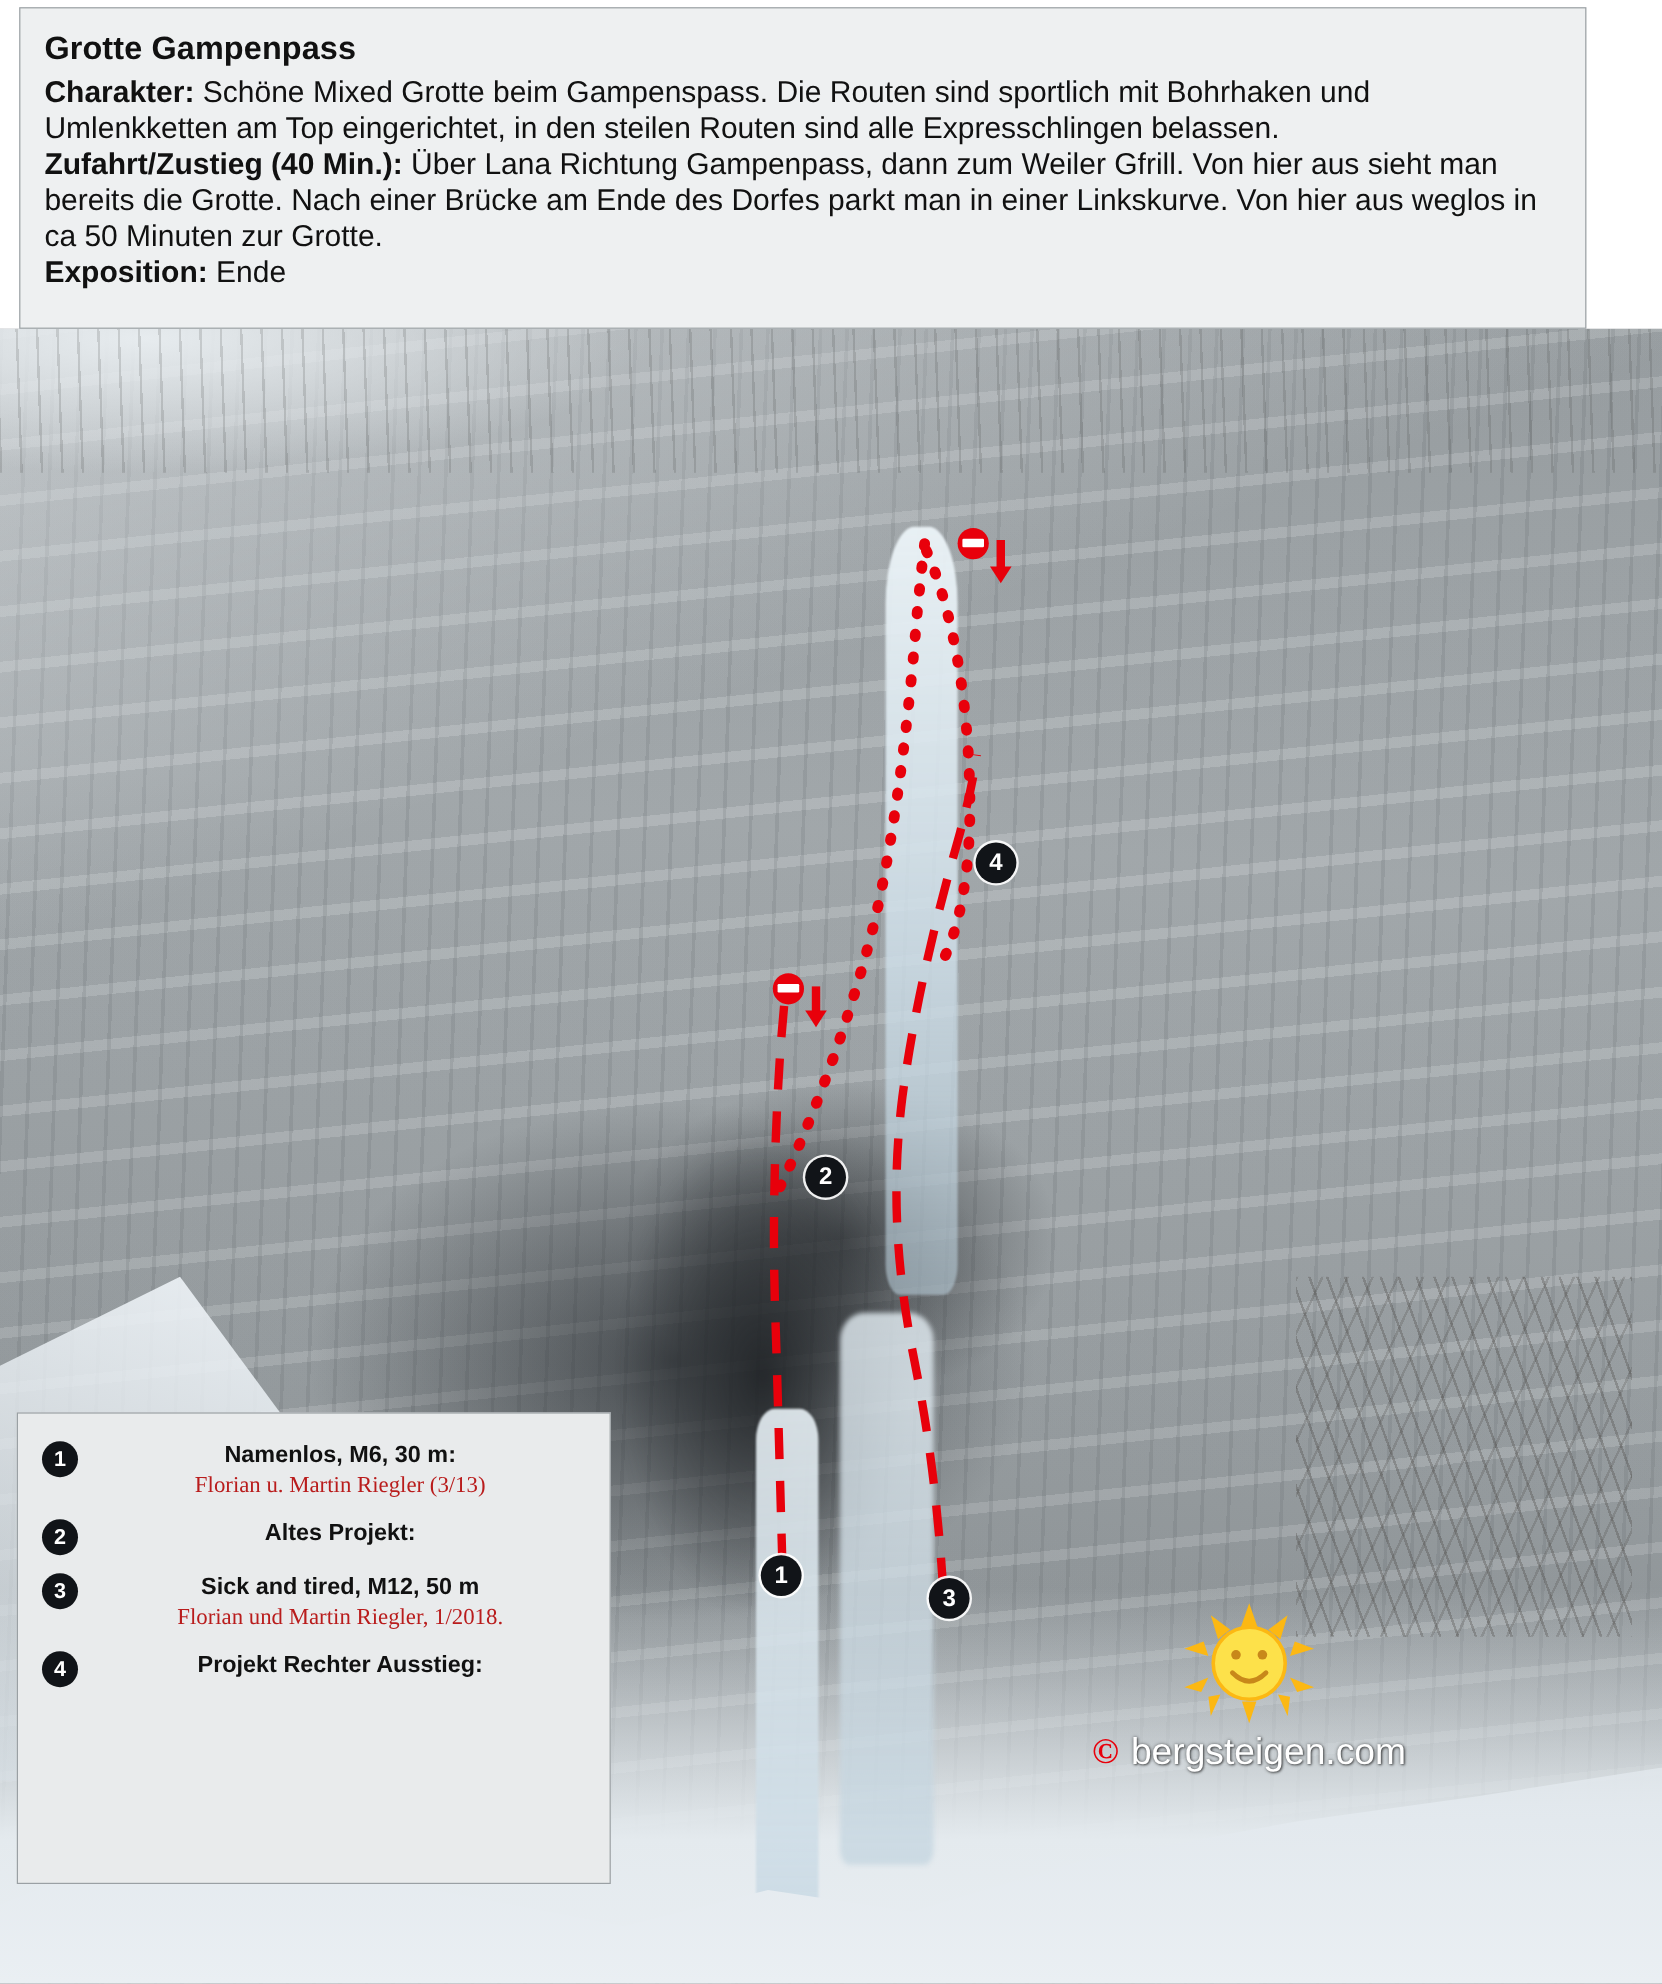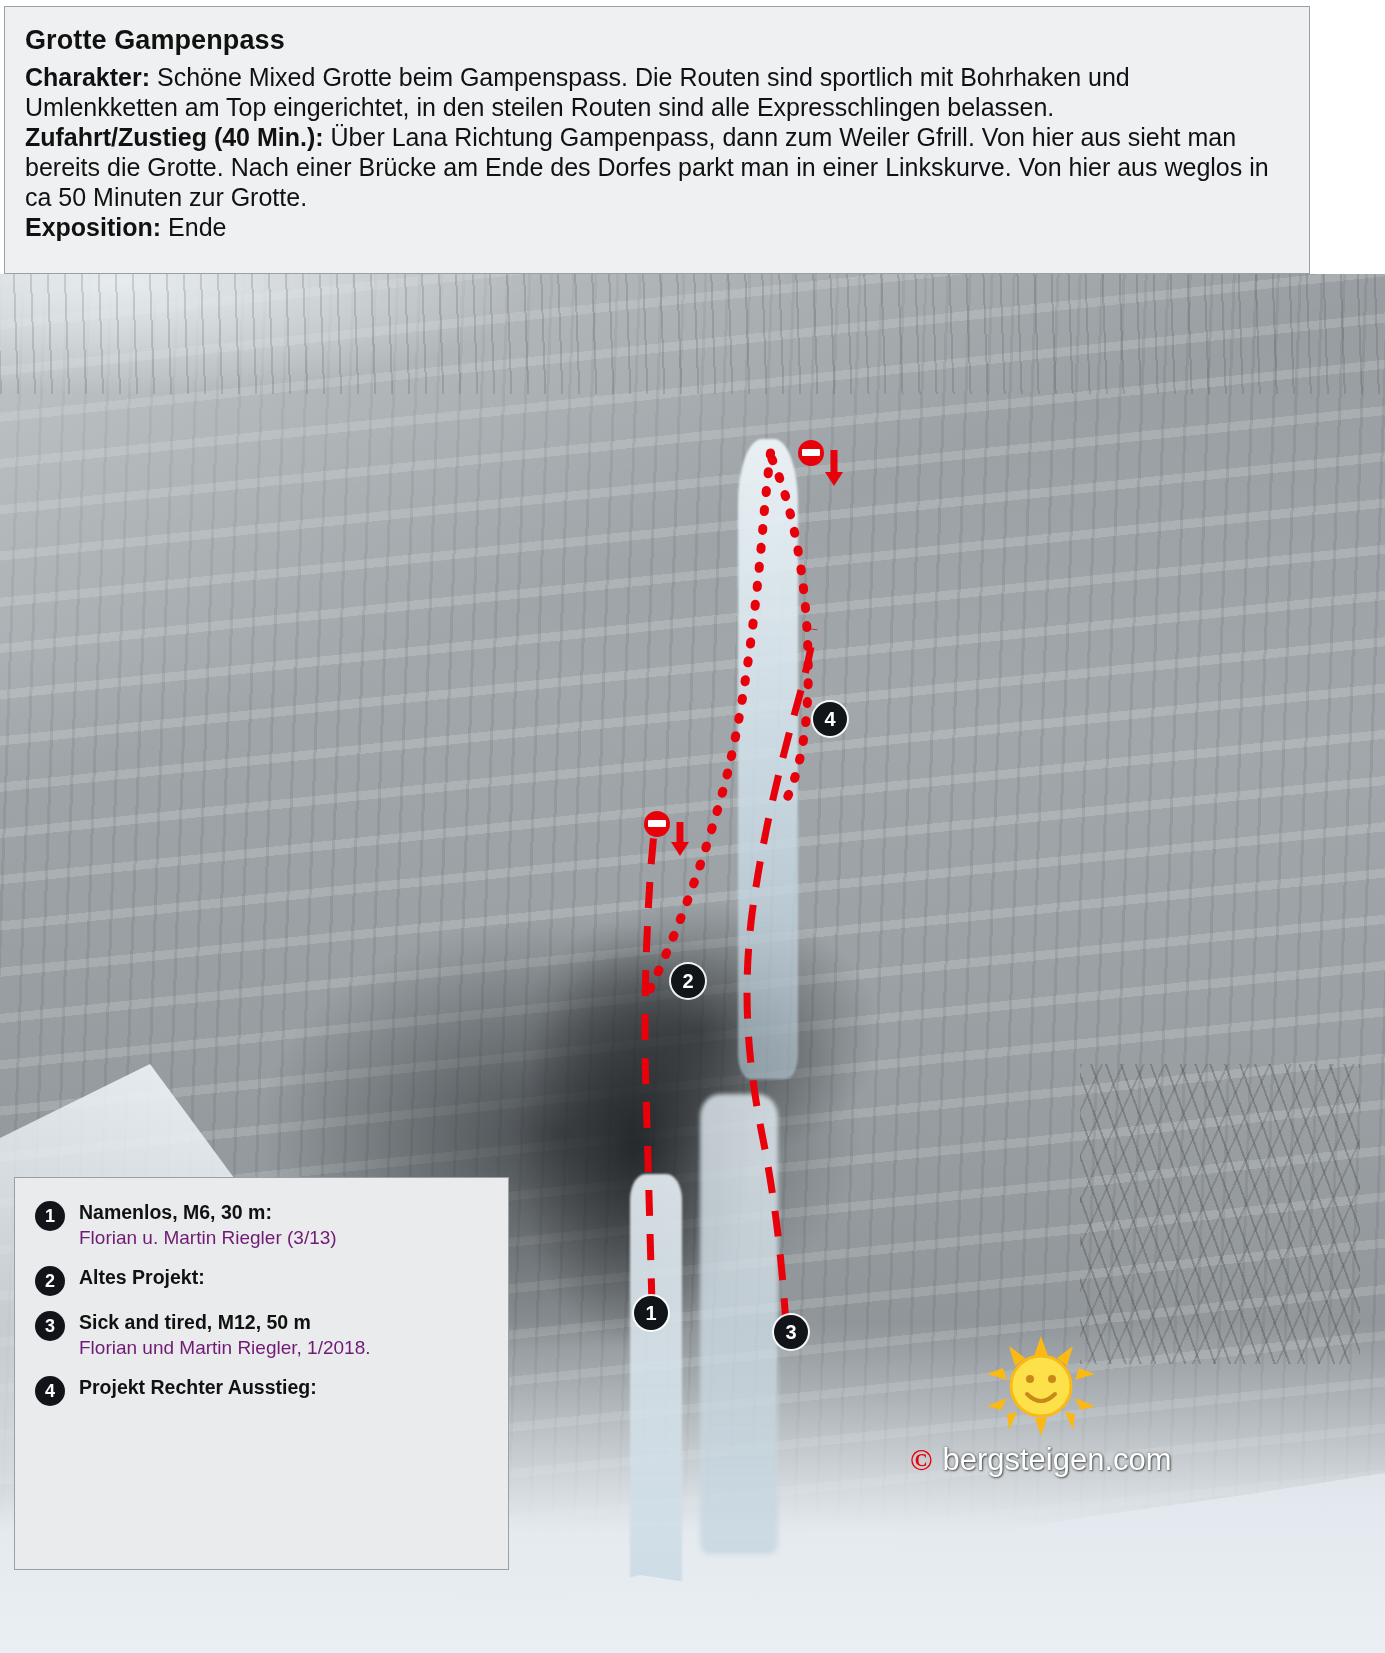--- a/index.html
+++ b/index.html
@@ -14,21 +14,21 @@
   #page {
     position: relative;
     width: 1385px;
     height: 1653px;
     background: #ffffff;
   }
 
   
   .header-box {
     position: absolute;
-    left: 4px;
+    left: 16px;
     top: 6px;
     width: 1306px;
     height: 268px;
     background: #eef0f1;
     border: 1px solid #9aa0a4;
     padding: 18px 20px 10px 20px;
     z-index: 30;
   }
   .header-title {
     font-size: 27px;
@@ -173,23 +173,23 @@
     border-radius: 50%;
     background: #111418;
     color: #fff;
     font-size: 18px;
     font-weight: bold;
     line-height: 30px;
     text-align: center;
     margin-right: 14px;
     margin-top: 1px;
   }
-  .legend-text { flex: 1 1 auto; }
+  .legend-text { flex: 1 1 auto; text-align: center; }
   .legend-title { font-size: 19.5px; font-weight: bold; color: #111; line-height: 25px; }
-  .legend-sub { font-size: 19px; color: #701a75; line-height: 26px; }
+  .legend-sub { font-size: 19px; color: #b91c1c; line-height: 26px; font-family: Liberation Serif, serif; }
 
   
   .watermark {
     position: absolute;
     left: 910px;
     top: 1060px;
     z-index: 26;
     display: flex;
     flex-direction: column;
     align-items: center;

